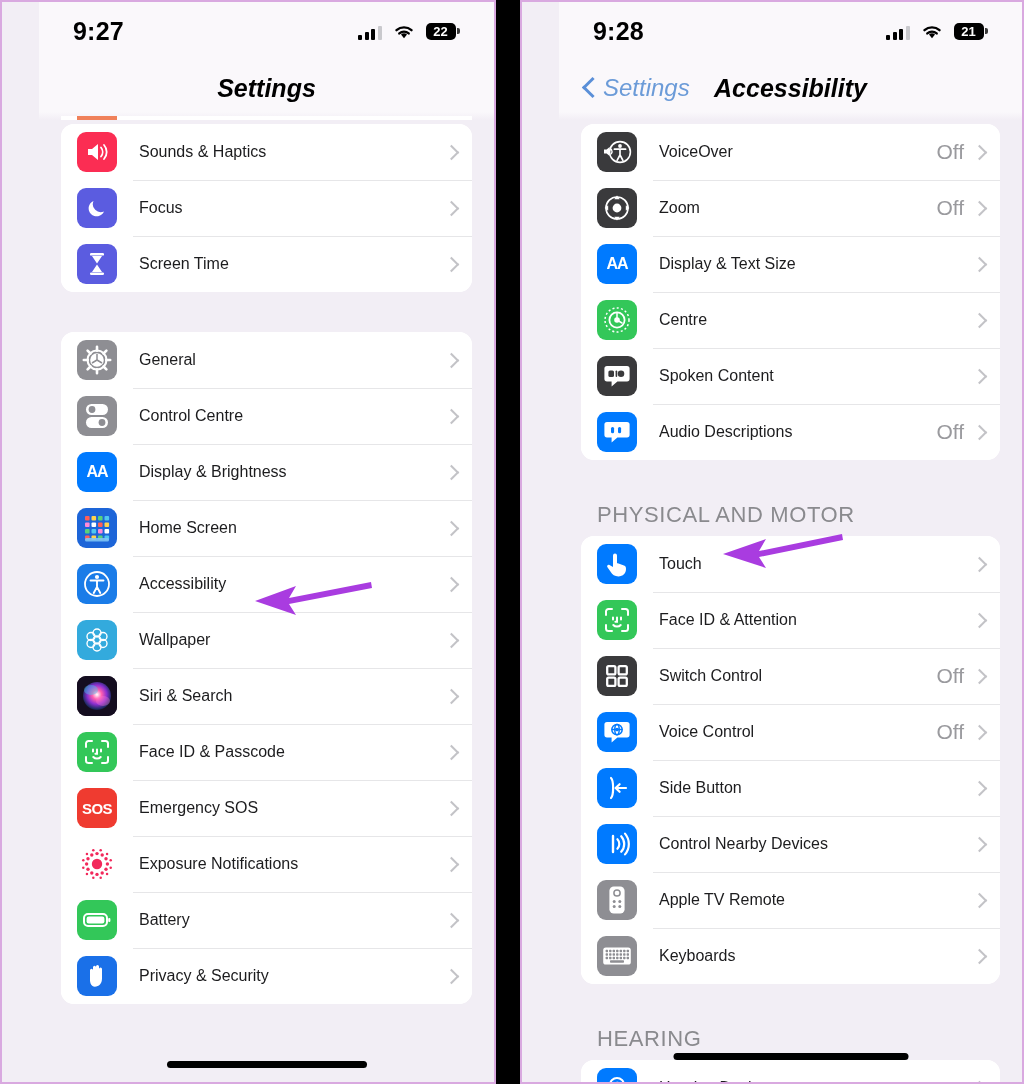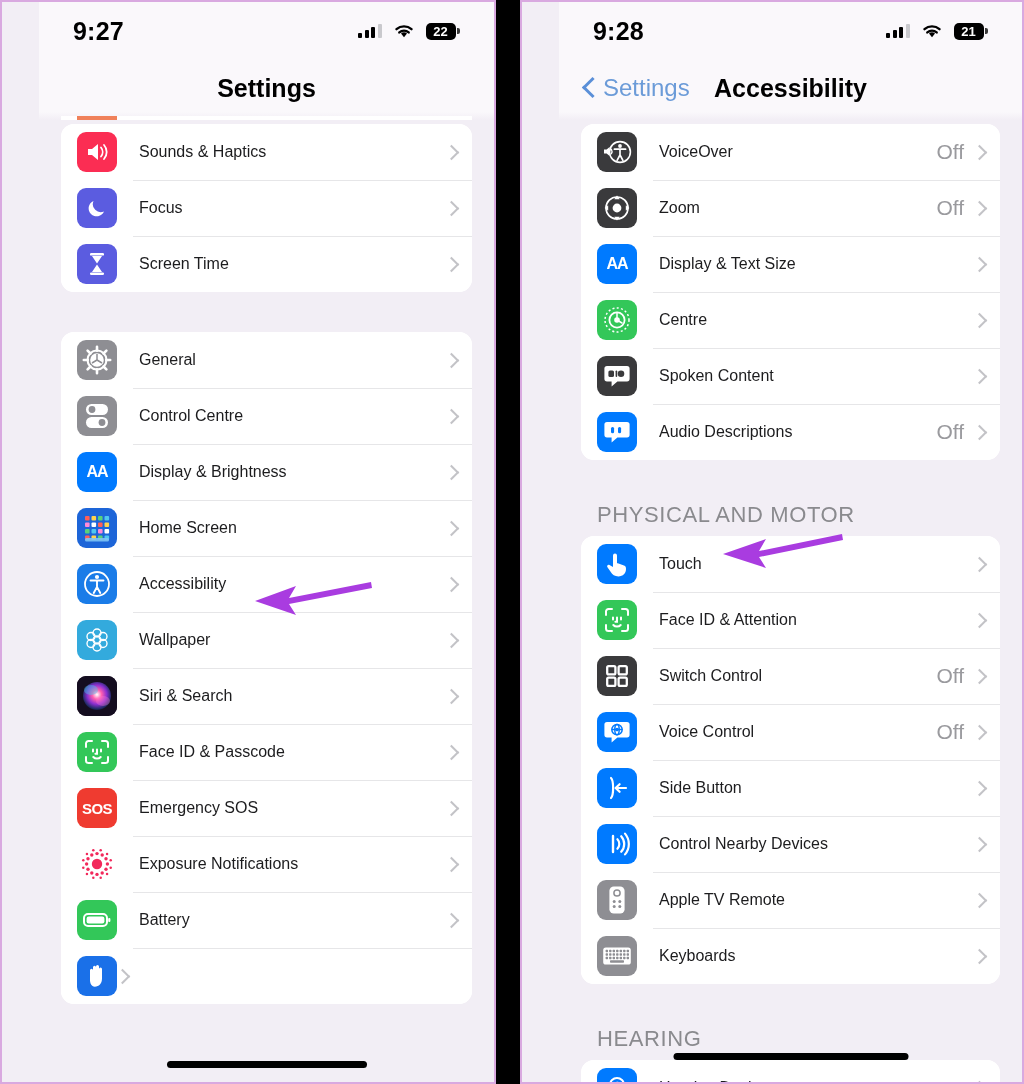--- a/index.html
+++ b/index.html
@@ -20,38 +20,38 @@
 
   .screen { position:absolute; inset:0; background:#f2eef5;margin-left:37px; }
 
   
   .statusbar {
     position:absolute; top:0; left:0; right:0; height:58px;
     display:flex; align-items:center; justify-content:space-between;
     padding:0 34px; background:#faf8fb;
   }
   .clock { font-size:25px; font-weight:700; color:#000; letter-spacing:.2px; }
-  .status-right { display:flex; align-items:flex-start; gap:11px; }
+  .status-right { display:flex; align-items:flex-end; gap:11px; }
   .bars { display:flex; align-items:flex-end; gap:2.5px; height:15px; }
   .bars i { width:4px; background:#000; border-radius:1px; display:block; }
   .bars i:nth-child(1){height:5px;} .bars i:nth-child(2){height:8px;}
   .bars i:nth-child(3){height:11px;} .bars i:nth-child(4){height:14px;background:#c9c9cd;}
   .wifi { width:22px; height:16px; position:relative; }
   .battery { position:relative; display:flex; align-items:center; }
   .battery .pill {
     background:#000; color:#fff; font-size:13px; font-weight:700;
     border-radius:5px; padding:2px 5px 2px 5px; min-width:30px; text-align:center;
     line-height:13px;
   }
   .battery .nub { width:3px; height:6px; background:#3a3a3a; border-radius:0 2px 2px 0; margin-left:1.5px; }
 
   
   .navbar {
     position:absolute; top:58px; left:0; right:0; height:56px;
-    background:#faf8fb; display:flex; align-items:center; justify-content:center;
+    background:#faf8fb; display:flex; align-items:center; justify-content:center;font-style:italic;
   }
   .nav-title { font-size:25px; font-weight:700; color:#000; }
   .back-btn {
     position:absolute; left:24px; top:50%; transform:translateY(-50%);
     display:flex; align-items:center; gap:7px; color:#5a8fd8; cursor:pointer;
   }
   .back-chev { width:13px; height:22px; position:relative; }
   .back-chev:before {
     content:""; position:absolute; left:2px; top:3px; width:12px; height:12px;
     border-left:3.5px solid #5a8fd8; border-bottom:3.5px solid #5a8fd8;
@@ -367,20 +367,21 @@
                 </span>
                 <span class="row-label">Battery</span>
                 <span class="chev"></span>
               </div>
               <div class="row">
                 <span class="icon" style="background: rgb(26, 112, 232);">
                   <svg width="24" height="26" viewBox="0 0 24 26">
                     <path d="M5 14V7.2a1.5 1.5 0 0 1 3 0V12V4.2a1.5 1.5 0 0 1 3 0V12V3.6a1.5 1.5 0 0 1 3 0V12V6a1.5 1.5 0 0 1 3 0v9.5c0 5-3 8.2-7.2 8.2C6.3 23.7 5 20 5 17z" fill="white"></path>
                   </svg>
                 </span>
+                <span class="row-label">Privacy &amp; Security</span>
                 <span class="chev"></span>
               </div>
             </div>
           </div>
       </div>
 
       <svg class="arrow" style="left:210px; top:578px;" width="125" height="42" viewBox="0 0 125 42">
         <path d="M122 2 L40 18 L47 6 L6 21 L47 35 L40 24 L123 8 Z" fill="#a93ce0"></path>
       </svg>
 

